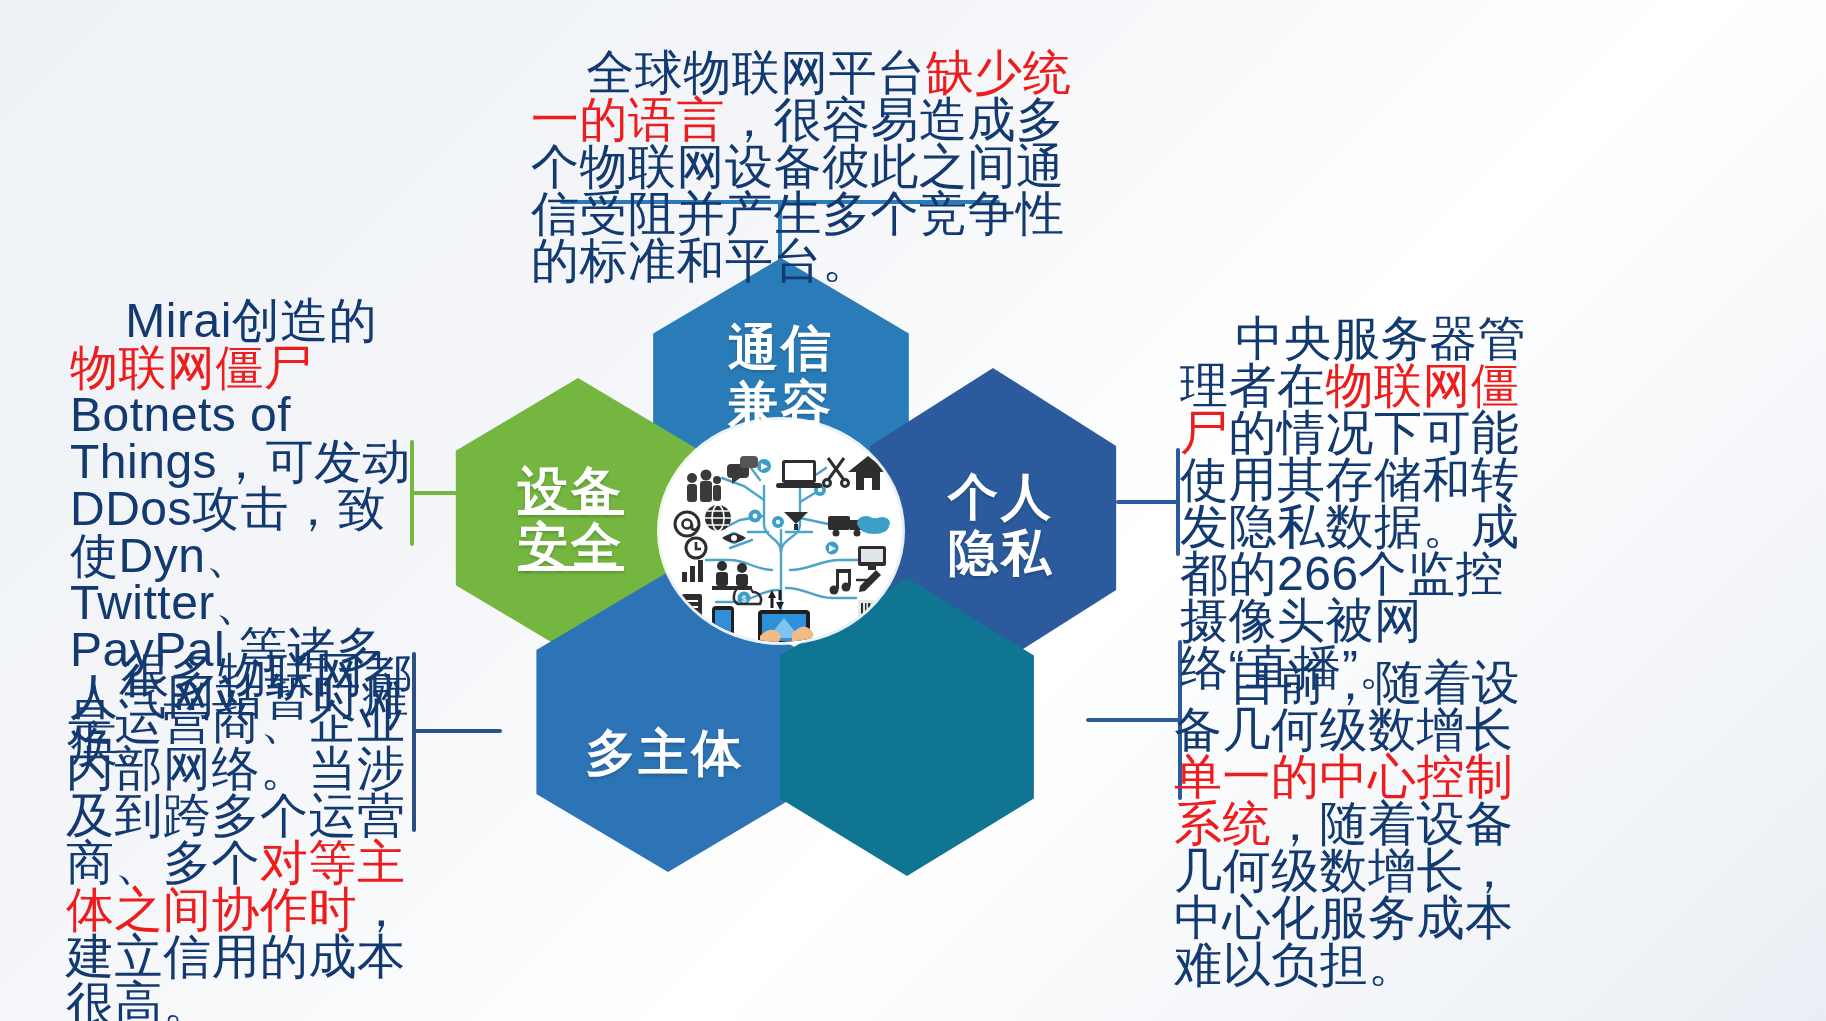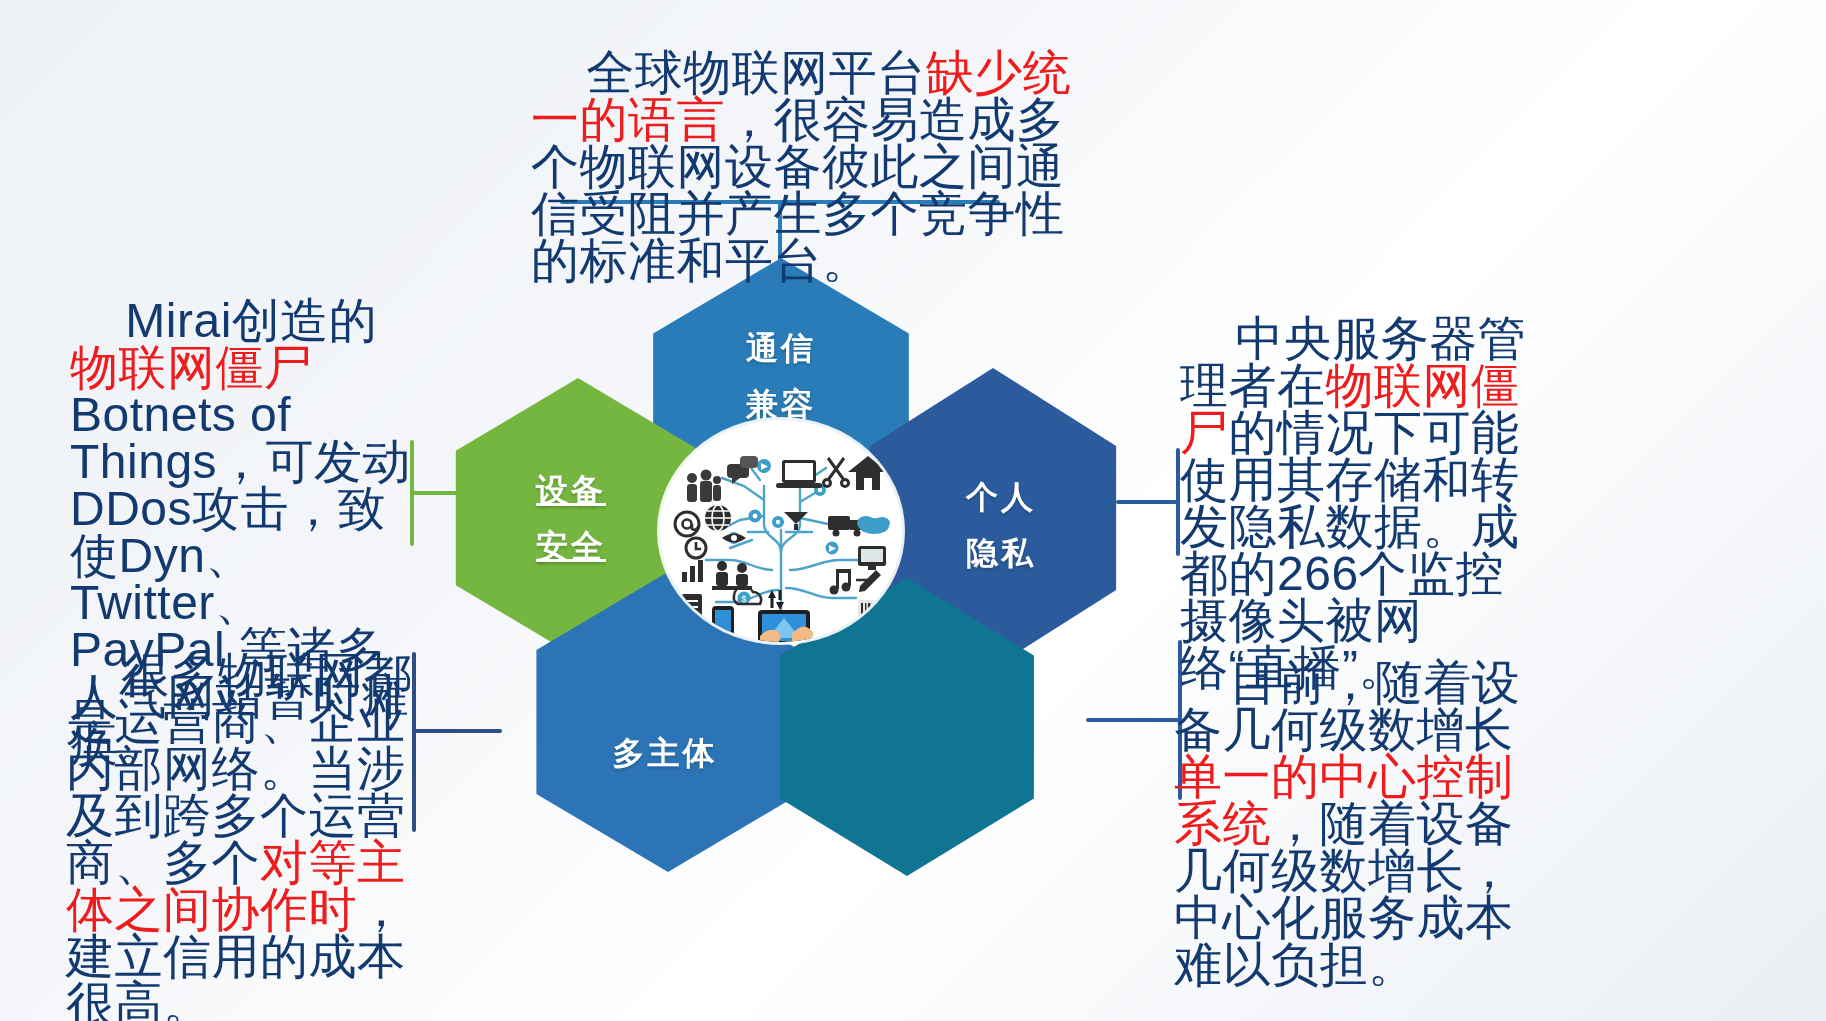--- a/index.html
+++ b/index.html
@@ -30,21 +30,21 @@
   
   .lead{position:absolute;}
   .lead .v{position:absolute;width:4px;border-radius:2px;}
   .lead .h{position:absolute;height:4px;border-radius:2px;}
 
   
   .petal{
     position:absolute;
     display:flex;align-items:center;justify-content:center;
     color:#ffffff;
-    font-size:32px;
+    font-size:50px;
     font-weight:700;
     line-height:56px;
     text-align:right;
     letter-spacing:3px;
     text-shadow:0 2px 3px rgba(0,0,0,.18);
   }
   .petal span{display:block;}
 
   .hexshape{
     position:absolute;inset:0;

